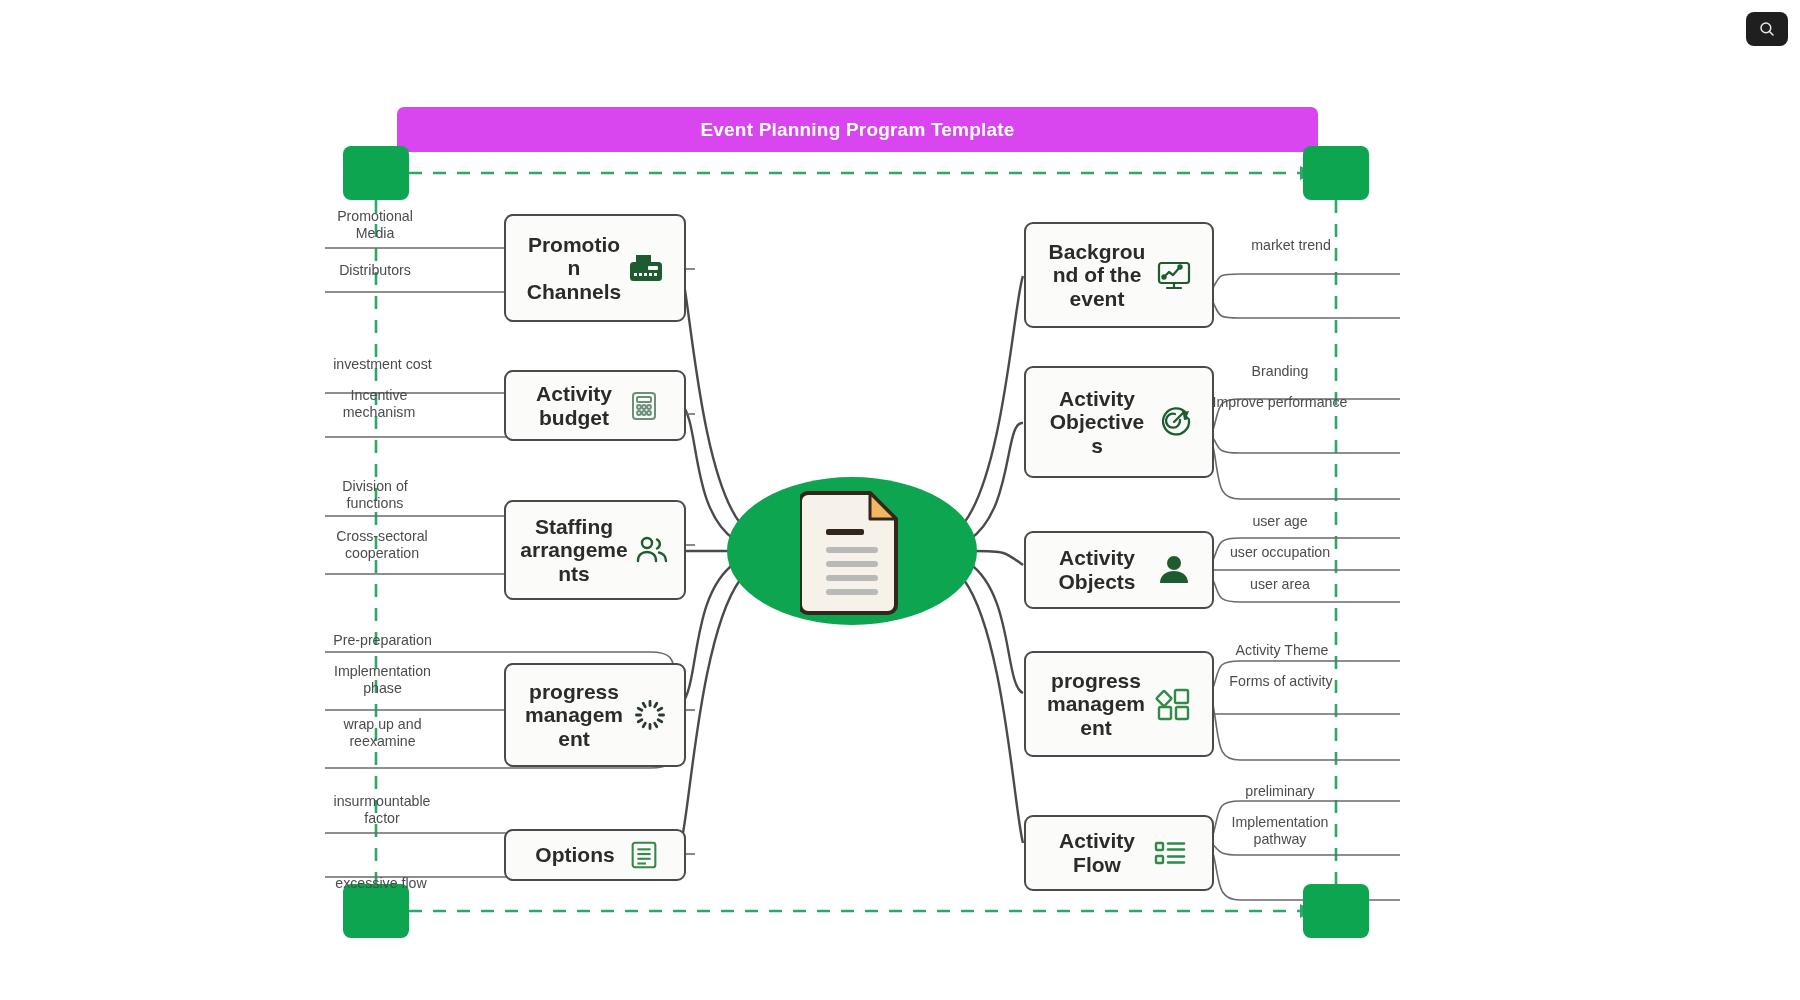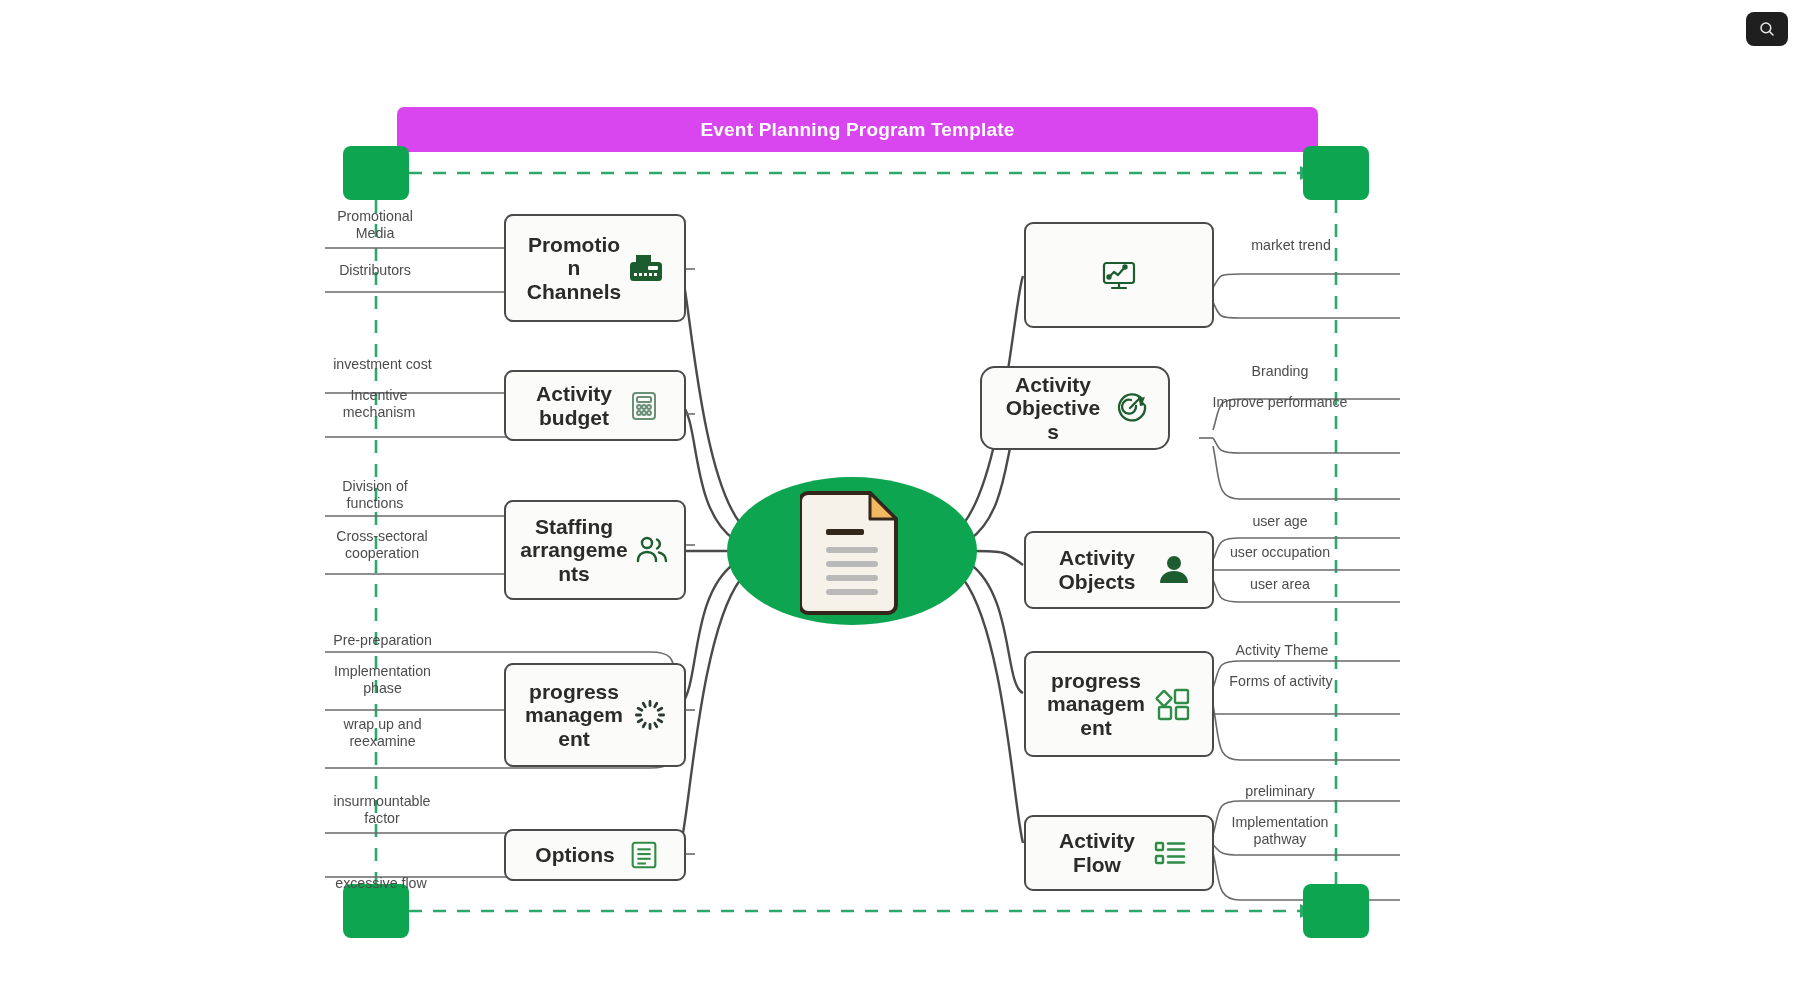--- a/index.html
+++ b/index.html
@@ -285,33 +285,34 @@
         <rect x="6" y="5" width="24" height="26" rx="2.5"></rect>
         <line x1="11" y1="12" x2="25" y2="12"></line>
         <line x1="11" y1="17" x2="25" y2="17"></line>
         <line x1="11" y1="22" x2="25" y2="22"></line>
         <line x1="11" y1="27" x2="20" y2="27"></line>
       </svg>
     </span>
   </div>
 
   <div class="topic" style="left:1024px; top:222px; width:190px; height:106px;">
+    <span class="tlabel" style="width:104px;">Background of the event</span>
     <span class="ticon">
       <svg width="38" height="38" viewBox="0 0 38 38" fill="none" stroke="#1d5c2e" stroke-width="2.2" stroke-linecap="round" stroke-linejoin="round">
         <rect x="4" y="7" width="30" height="20" rx="2.5"></rect>
         <path d="M9 21 l5 -5 l4 3 l7 -8"></path>
         <circle cx="9" cy="21" r="1.6" fill="#1d5c2e"></circle>
         <circle cx="25" cy="11" r="1.6" fill="#1d5c2e"></circle>
         <line x1="19" y1="27" x2="19" y2="32"></line>
         <line x1="12" y1="32" x2="26" y2="32"></line>
       </svg>
     </span>
   </div>
 
-  <div class="topic" style="left:980px; top:366px; width:190px; height:84px;border-radius:15px;">
+  <div class="topic" style="left:1024px; top:366px; width:190px; height:112px;">
     <span class="tlabel" style="width:104px;">Activity Objectives</span>
     <span class="ticon">
       <svg width="38" height="38" viewBox="0 0 38 38" fill="none" stroke="#1d5c2e" stroke-width="2.3" stroke-linecap="round">
         <path d="M31 10 a13 13 0 1 0 3 7"></path>
         <path d="M25 17 a7 7 0 1 1 -5 -6"></path>
         <path d="M19 19 l10 -10"></path>
         <path d="M26 6 l3 3 l5 -1 l-2 5 l3 3 l-6 1 l-1 -6 z" fill="#1d5c2e" stroke="none"></path>
       </svg>
     </span>
   </div>

